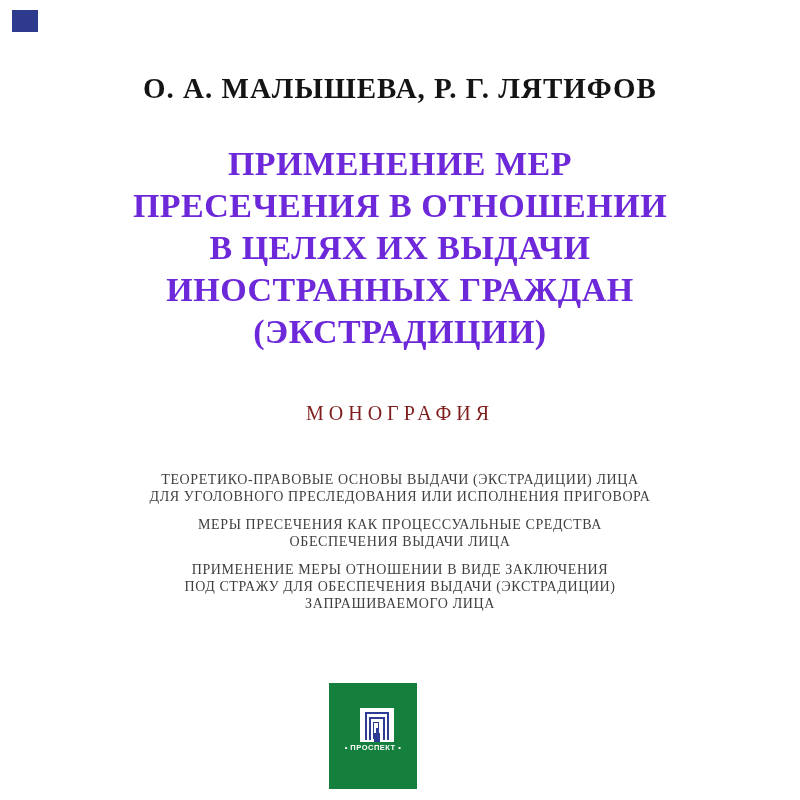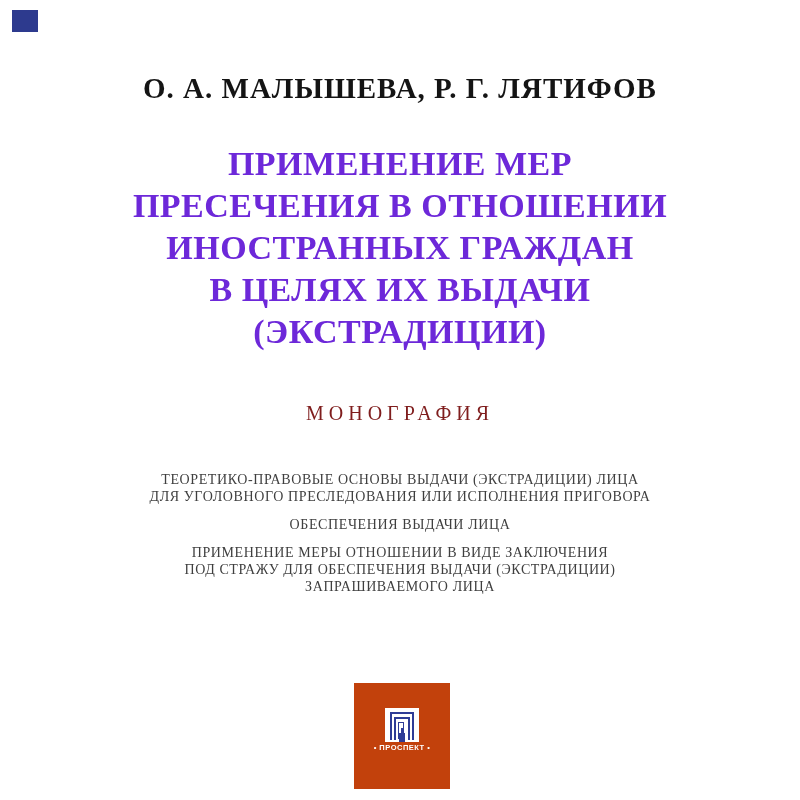--- a/index.html
+++ b/index.html
@@ -55,23 +55,23 @@
     font-size: 14px;
     line-height: 17px;
     letter-spacing: 0.6px;
   }
   .topic { margin: 0 0 11px 0; }
   .topic:last-child { margin-bottom: 0; }
 
   
   .logo-block {
     position: absolute;
-    left: 354px; top: 683px;
-    width: 96px; height: 106px;
-    background: #c2410c;
+    left: 329px; top: 683px;
+    width: 88px; height: 106px;
+    background: #15803d;
   }
   .logo-emblem {
     position: absolute;
     left: 31px; top: 25px;
     width: 34px; height: 34px;
     background: #ffffff;
   }
   .arch { position: absolute; border-style: solid; border-color: #2e3c96; border-bottom: none; }
   .arch-1 { left: 5px;  top: 4px;  width: 20px; height: 26px; border-width: 2px; }
   .arch-2 { left: 9px;  top: 9px;  width: 12px; height: 21px; border-width: 2px; }
@@ -105,33 +105,34 @@
 
 <div class="page">
 
   <div class="corner-square"></div>
 
   <div class="authors">О. А. МАЛЫШЕВА, Р. Г. ЛЯТИФОВ</div>
 
   <div class="title">
     <div>ПРИМЕНЕНИЕ МЕР</div>
     <div>ПРЕСЕЧЕНИЯ В ОТНОШЕНИИ</div>
+    <div>В ЦЕЛЯХ ИХ ВЫДАЧИ</div>
     <div>ИНОСТРАННЫХ ГРАЖДАН</div>
-    <div>В ЦЕЛЯХ ИХ ВЫДАЧИ</div>
     <div>(ЭКСТРАДИЦИИ)</div>
   </div>
 
   <div class="subtitle">МОНОГРАФИЯ</div>
 
   <div class="topics">
     <div class="topic">
       <div>ТЕОРЕТИКО-ПРАВОВЫЕ ОСНОВЫ ВЫДАЧИ (ЭКСТРАДИЦИИ) ЛИЦА</div>
       <div>ДЛЯ УГОЛОВНОГО ПРЕСЛЕДОВАНИЯ ИЛИ ИСПОЛНЕНИЯ ПРИГОВОРА</div>
     </div>
     <div class="topic">
+      <div>МЕРЫ ПРЕСЕЧЕНИЯ КАК ПРОЦЕССУАЛЬНЫЕ СРЕДСТВА</div>
       <div>ОБЕСПЕЧЕНИЯ ВЫДАЧИ ЛИЦА</div>
     </div>
     <div class="topic">
       <div>ПРИМЕНЕНИЕ МЕРЫ ОТНОШЕНИИ В ВИДЕ ЗАКЛЮЧЕНИЯ</div>
       <div>ПОД СТРАЖУ ДЛЯ ОБЕСПЕЧЕНИЯ ВЫДАЧИ (ЭКСТРАДИЦИИ)</div>
       <div>ЗАПРАШИВАЕМОГО ЛИЦА</div>
     </div>
   </div>
 
   <div class="logo-block">

